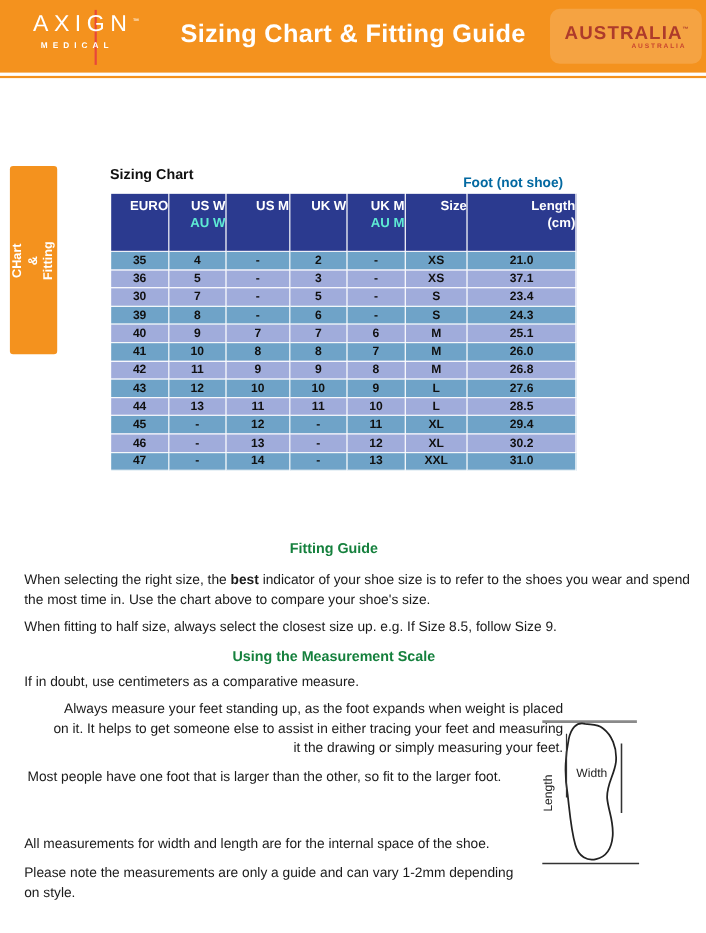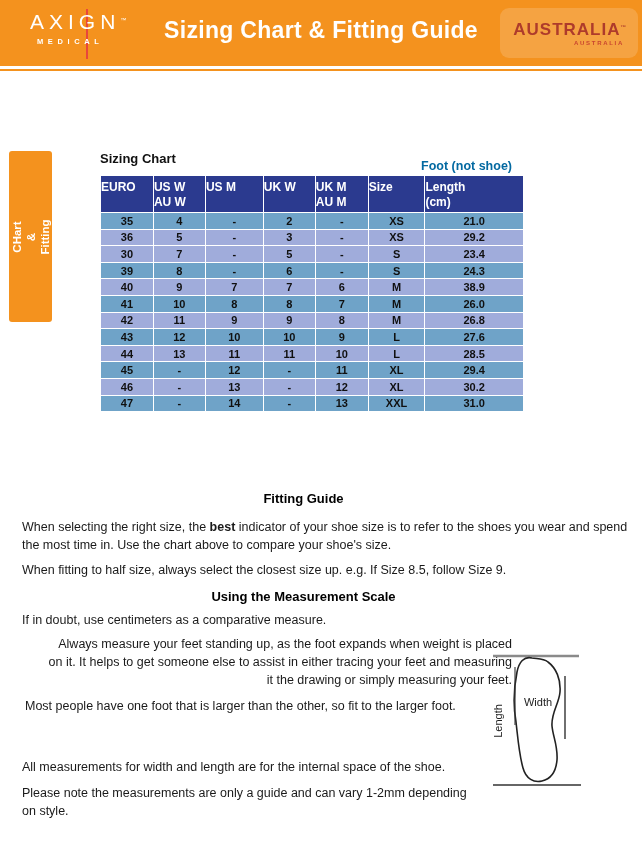--- a/index.html
+++ b/index.html
@@ -39,34 +39,34 @@
   .chart-title{position:absolute;left:100px;top:151px;width:424px;text-align:left;
                font-size:13px;font-weight:700;color:#111;}
   .foot-note{position:absolute;left:360px;top:159px;width:152px;text-align:right;
              font-size:12.5px;font-weight:700;color:#0369a1;}
 
   
   table.sizing{position:absolute;left:100px;top:175px;width:424px;border-collapse:collapse;
                table-layout:fixed;}
   table.sizing th,table.sizing td{border:1.5px solid #fff;}
   table.sizing th{background:var(--navy,#2B3A8F);color:#fff;font-size:12px;font-weight:700;
-                  vertical-align:top;padding:4px 0 3px 0;height:29px;text-align:left;}
+                  vertical-align:top;padding:4px 0 19px 0;height:29px;text-align:right;}
   .h-l2{margin-top:1px;}
-  .h-l2.muted{color:#ffffff;}
+  .h-l2.muted{color:#5eead4;}
   table.sizing td{font-size:11px;font-weight:700;color:#101010;text-align:center;
                   height:15.6px;padding:0;}
   tr.row-a td{background:var(--row-blue,#6FA3C8);}
   tr.row-b td{background:var(--row-periwinkle,#A0ACDB);}
   th.col-5{text-align:left;padding-left:10px;}
   td.col-5{text-align:left;padding-left:11px;}
   th.col-6{text-align:right;padding-right:16px;}
   td.col-6{text-align:right;padding-right:24px;}
 
   
-  .h2{position:absolute;left:0;width:607px;text-align:center;font-size:13px;font-weight:700;color:#000000;}
+  .h2{position:absolute;left:0;width:607px;text-align:center;font-size:13px;font-weight:700;color:#15803d;}
   .fg-h{top:491px;}
   .ums-h{top:589px;}
   .para{position:absolute;margin:0;font-size:12.5px;line-height:18px;color:#1a1a1a;white-space:pre-line;}
   .p-fg1{left:22px;top:518px;width:608px;}
   .p-fg2{left:22px;top:561px;width:600px;}
   .p-m1{left:22px;top:611px;width:500px;}
   .p-m2{left:22px;top:635px;width:490px;text-align:right;}
   .p-m3{left:25px;top:697px;width:490px;}
   .p-m4{left:22px;top:758px;width:520px;}
   .p-m5{left:22px;top:784px;width:570px;}
@@ -150,21 +150,21 @@
           <td class="col-5">XS</td>
           <td class="col-6">21.0</td>
         </tr>
         <tr class="row-b">
           <td class="col-0">36</td>
           <td class="col-1">5</td>
           <td class="col-2">-</td>
           <td class="col-3">3</td>
           <td class="col-4">-</td>
           <td class="col-5">XS</td>
-          <td class="col-6">29.2</td>
+          <td class="col-6">37.1</td>
         </tr>
         <tr class="row-b">
           <td class="col-0">30</td>
           <td class="col-1">7</td>
           <td class="col-2">-</td>
           <td class="col-3">5</td>
           <td class="col-4">-</td>
           <td class="col-5">S</td>
           <td class="col-6">23.4</td>
         </tr>
@@ -177,21 +177,21 @@
           <td class="col-5">S</td>
           <td class="col-6">24.3</td>
         </tr>
         <tr class="row-b">
           <td class="col-0">40</td>
           <td class="col-1">9</td>
           <td class="col-2">7</td>
           <td class="col-3">7</td>
           <td class="col-4">6</td>
           <td class="col-5">M</td>
-          <td class="col-6">38.9</td>
+          <td class="col-6">25.1</td>
         </tr>
         <tr class="row-a">
           <td class="col-0">41</td>
           <td class="col-1">10</td>
           <td class="col-2">8</td>
           <td class="col-3">8</td>
           <td class="col-4">7</td>
           <td class="col-5">M</td>
           <td class="col-6">26.0</td>
         </tr>

